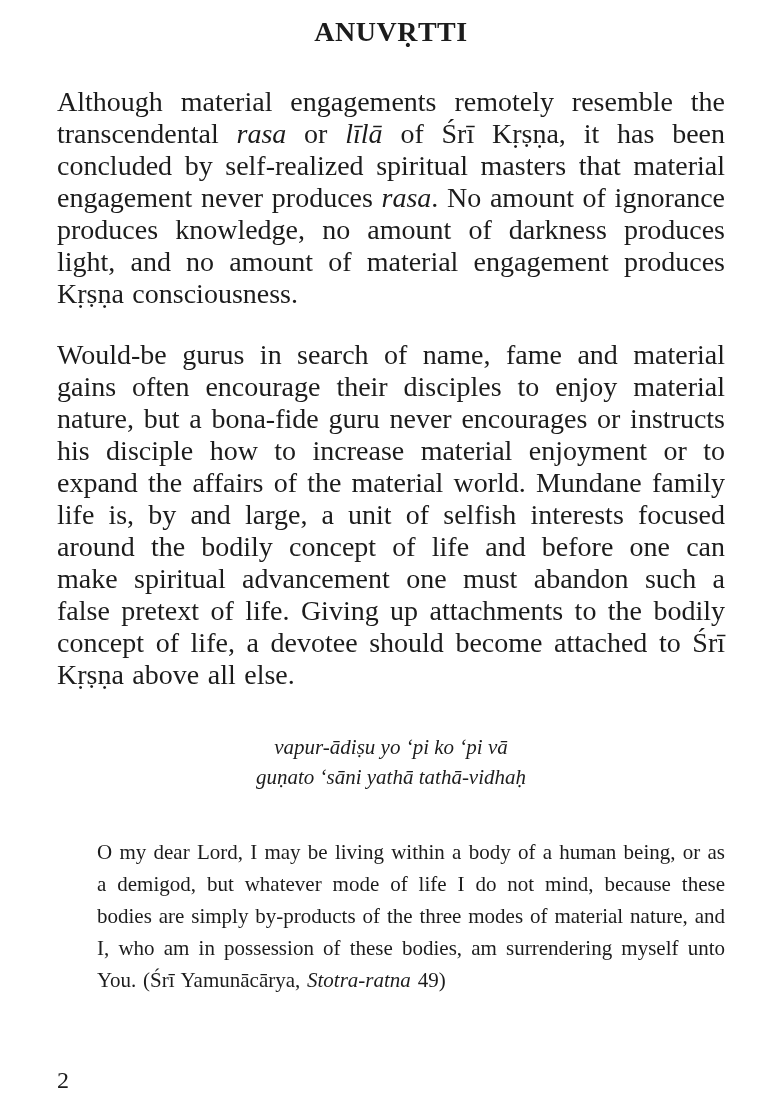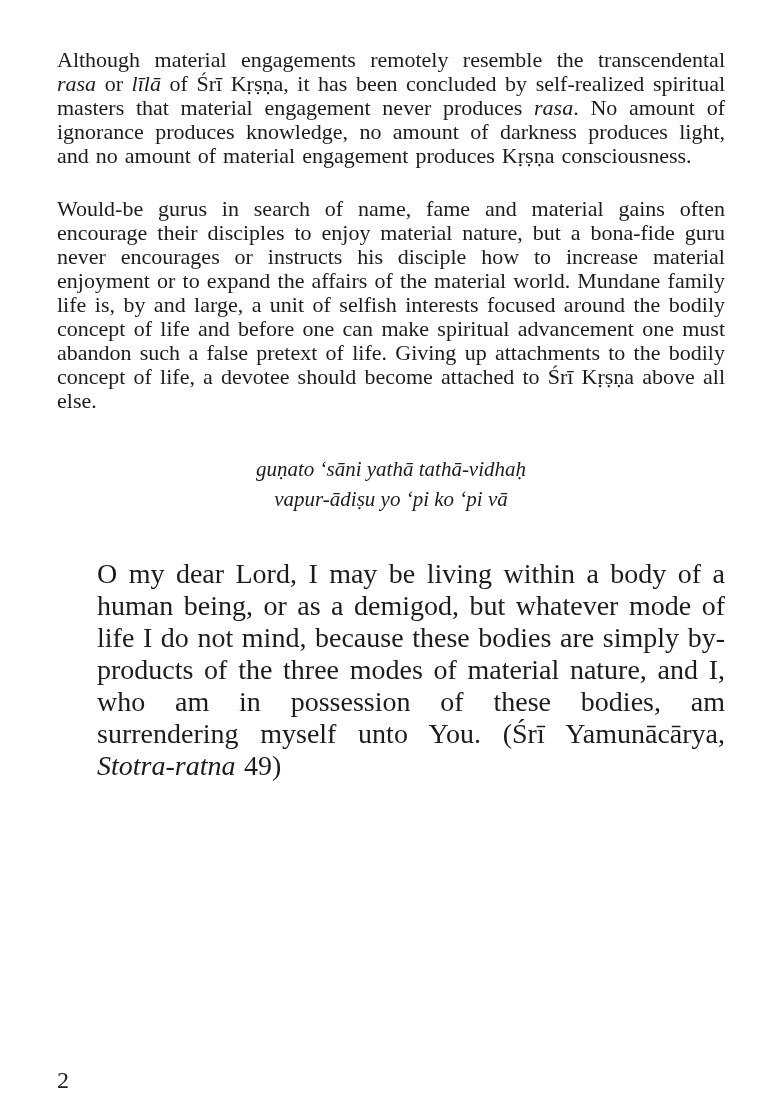--- a/index.html
+++ b/index.html
@@ -17,54 +17,55 @@
   }
   .title {
     text-align: center;
     font-weight: bold;
     font-size: 28px;
     letter-spacing: 0.5px;
     margin: 6px 0 0 0;
   }
   .content { margin-top: 38px; }
   p.body {
-    font-size: 22px;
-    line-height: 24px;
+    font-size: 28px;
+    line-height: 32px;
     text-align: justify;
     word-spacing: 1.5px;
     margin: 0 0 29px 0;
   }
   .verse {
     font-style: italic;
     text-align: center;
     font-size: 21px;
     line-height: 30px;
     margin: 41px 0 44px 0;
   }
   p.translation {
-    font-size: 28px;
+    font-size: 21px;
     line-height: 32px;
     text-align: justify;
     word-spacing: 1.5px;
     margin: 0 0 0 40px;
   }
   .page-number {
     position: absolute;
     left: 57px;
     bottom: 14px;
     font-size: 24px;
   }
 </style>
 </head>
 <body>
 
 <div class="page">
+  <h1 class="title">ANUVṚTTI</h1>
   <div class="content">
       <p class="body"><span>Although material engagements remotely resemble the transcendental </span><i>rasa</i><span> or </span><i>līlā</i><span> of Śrī Kṛṣṇa, it has been concluded by self-realized spiritual masters that material engagement never produces </span><i>rasa</i><span>. No amount of ignorance produces knowledge, no amount of darkness produces light, and no amount of material engagement produces Kṛṣṇa consciousness.</span></p>
       <p class="body"><span>Would-be gurus in search of name, fame and material gains often encourage their disciples to enjoy material nature, but a bona-fide guru never encourages or instructs his disciple how to increase material enjoyment or to expand the affairs of the material world. Mundane family life is, by and large, a unit of selfish interests focused around the bodily concept of life and before one can make spiritual advancement one must abandon such a false pretext of life. Giving up attachments to the bodily concept of life, a devotee should become attached to Śrī Kṛṣṇa above all else.</span></p>
       <div class="verse">
+        <div>vapur-ādiṣu yo ‘pi ko ‘pi vā</div>
         <div>guṇato ‘sāni yathā tathā-vidhaḥ</div>
-        <div>vapur-ādiṣu yo ‘pi ko ‘pi vā</div>
       </div>
       <p class="translation"><span>O my dear Lord, I may be living within a body of a human being, or as a demigod, but whatever mode of life I do not mind, because these bodies are simply by-products of the three modes of material nature, and I, who am in possession of these bodies, am surrendering myself unto You. (Śrī Yamunācārya, </span><i>Stotra-ratna</i><span> 49)</span></p>
     </div>
   <div class="page-number">2</div>
 </div>
 
 </body></html>

